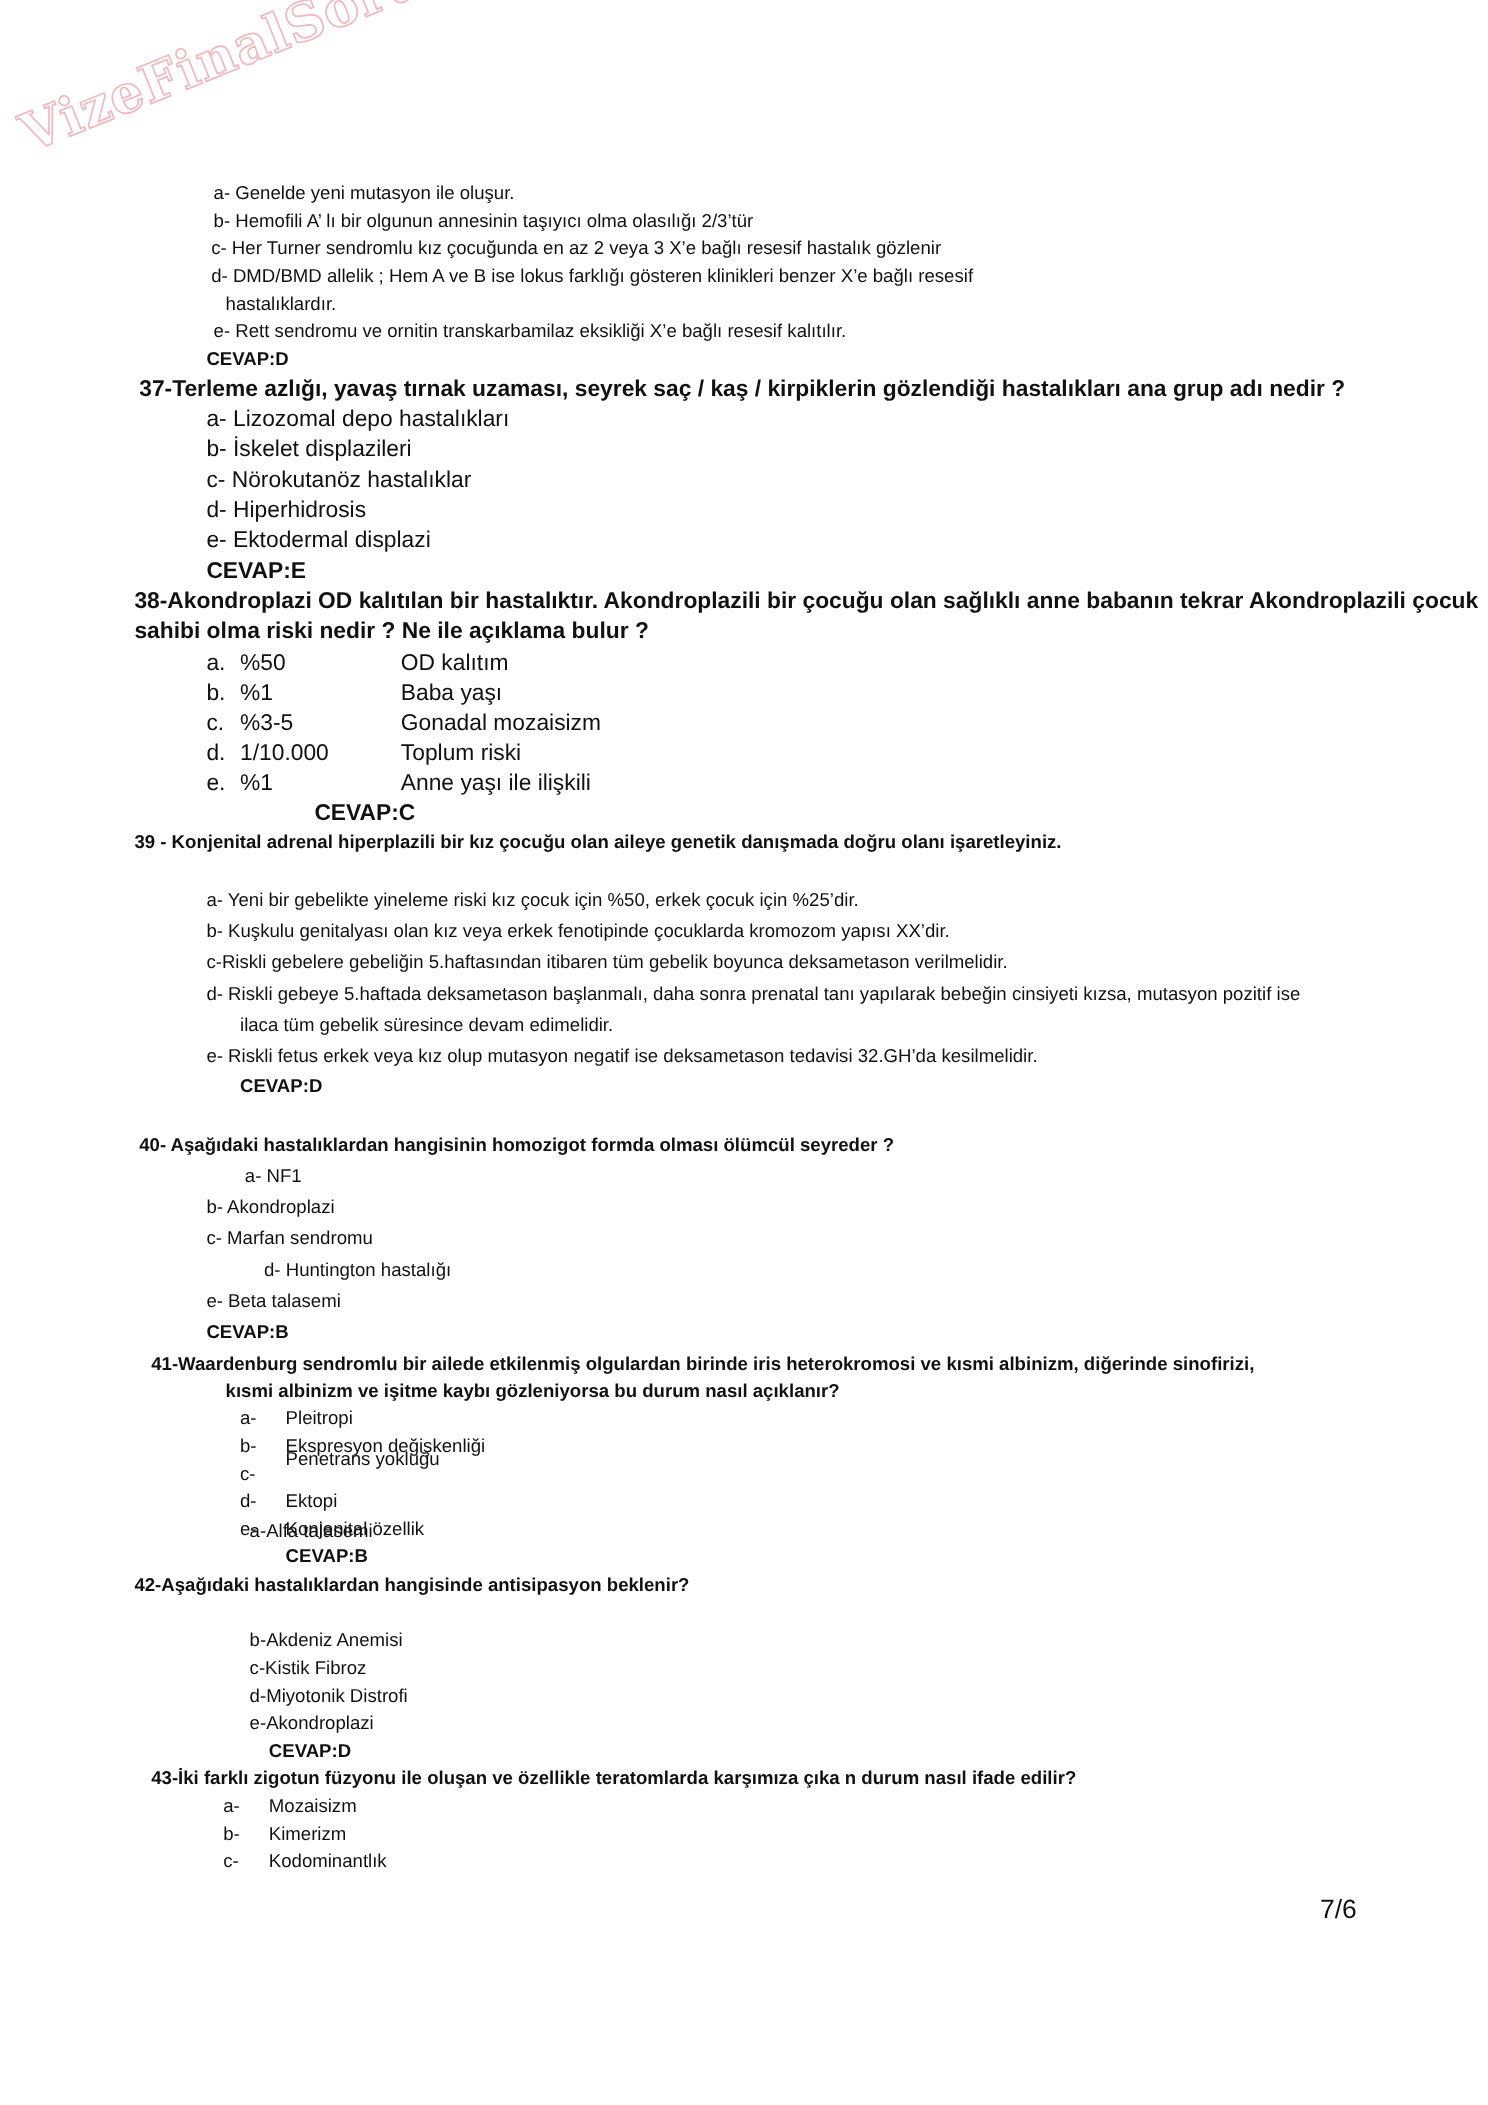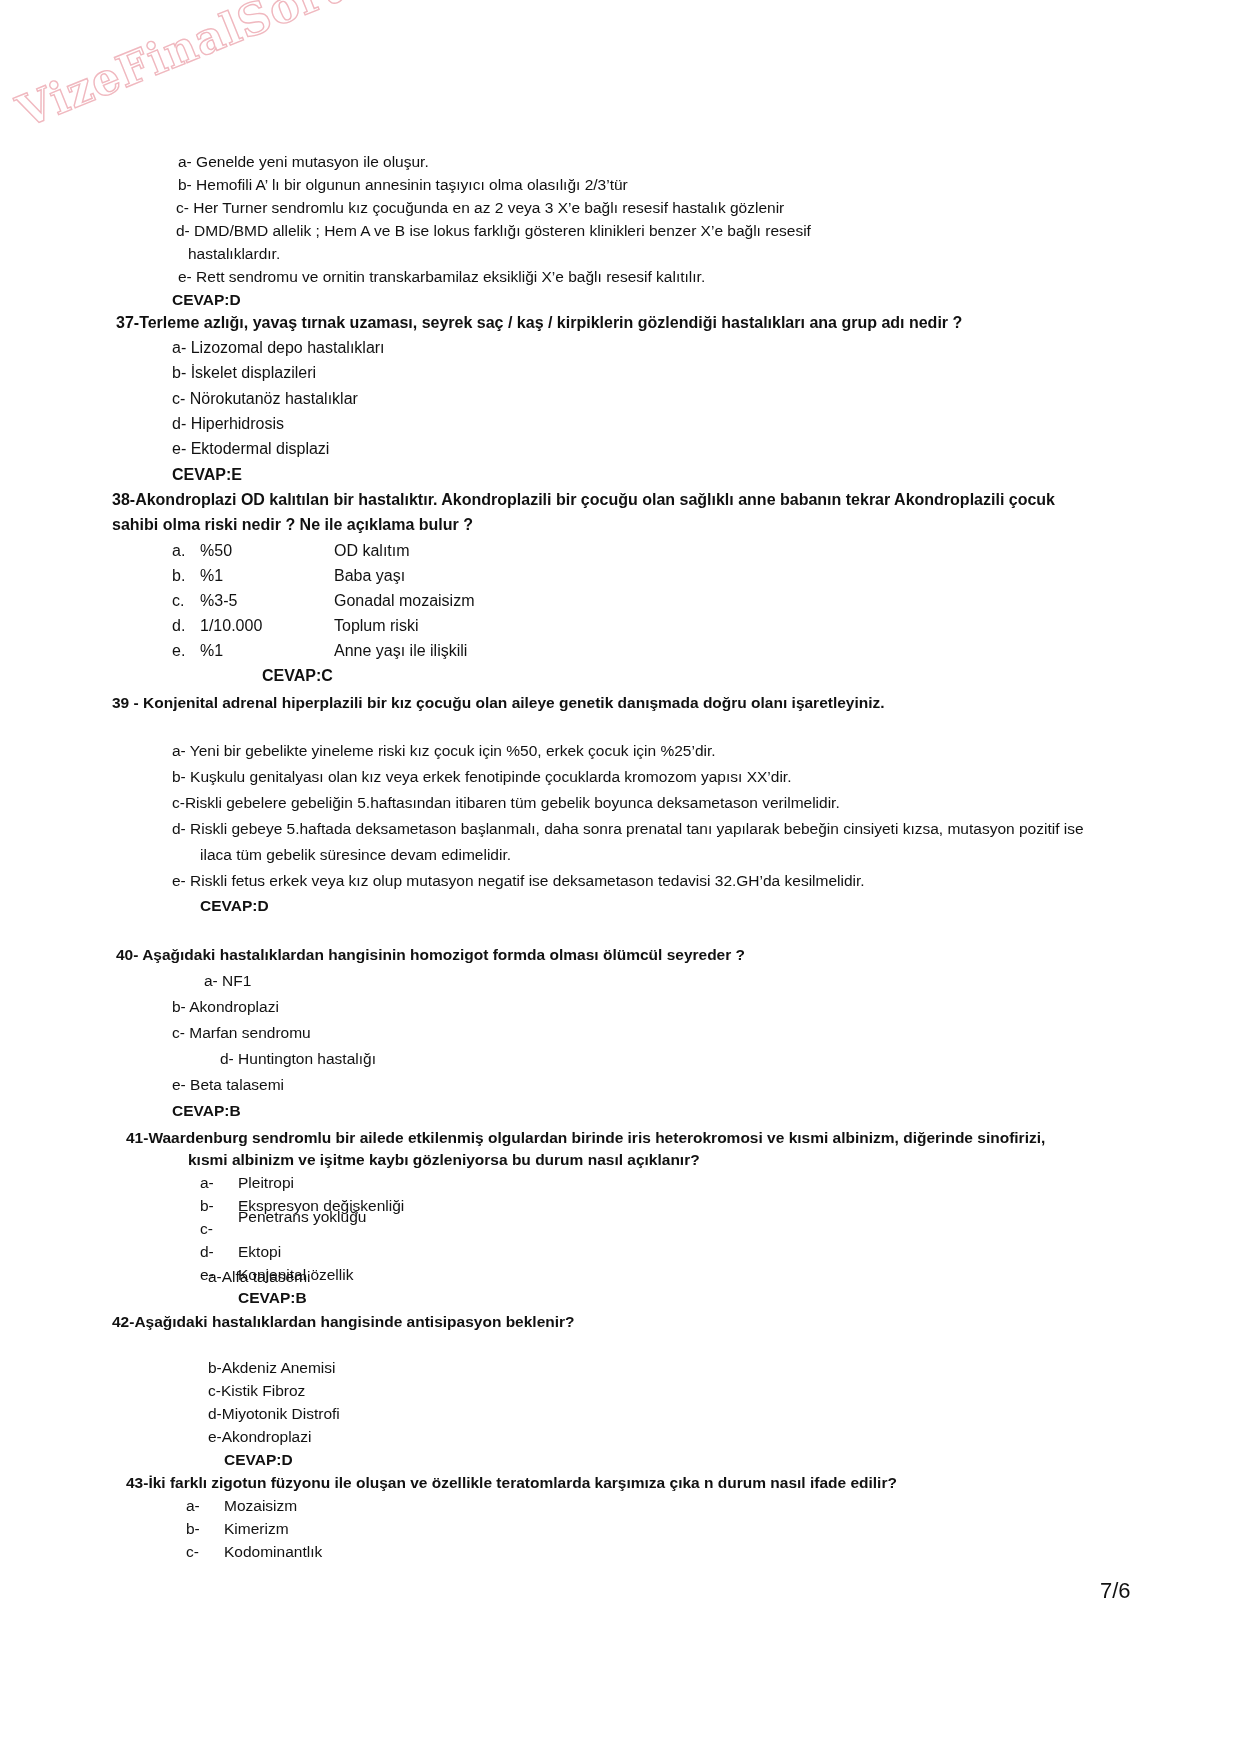--- a/index.html
+++ b/index.html
@@ -3,21 +3,21 @@
 <meta charset="utf-8">
 <style>
   html, body { margin: 0; padding: 0; background: #ffffff; }
   body { width: 1240px; height: 1754px; position: relative; overflow: hidden;
          font-family: "Liberation Sans", sans-serif; color: #111; }
   .wm { position: absolute; left: 10px; top: 90px; transform: rotate(-22deg); transform-origin: left top;
         font-family: "DejaVu Serif", serif; font-weight: bold; font-size: 44px; letter-spacing: 1px;
         color: transparent; -webkit-text-stroke: 1.4px #f0b8bf; white-space: nowrap; }
   .ln { position: absolute; white-space: nowrap; font-family: "Liberation Sans Narrow", "Liberation Sans", sans-serif; }
   .s15 { font-size: 15.5px; }
-  .s17 { font-size: 16px; }
+  .s17 { font-size: 19px; }
   .b { font-weight: bold; }
   .pg { position: absolute; left: 1100px; top: 1578px; font-size: 22px; }
 </style>
 </head>
 <body>
 
 <div class="wm">VizeFinalSoruPaylasimi.com</div>
 
 <div>
   <div class="ln s15" style="left:178px;top:153px;">a- Genelde yeni mutasyon ile oluşur.</div>

